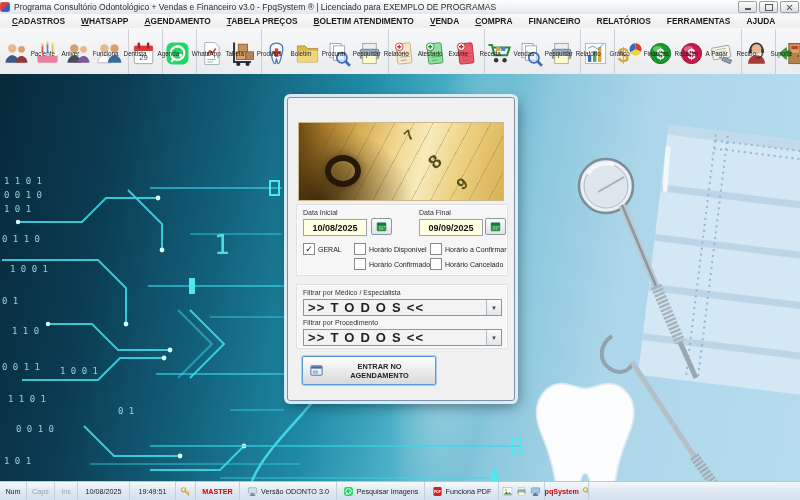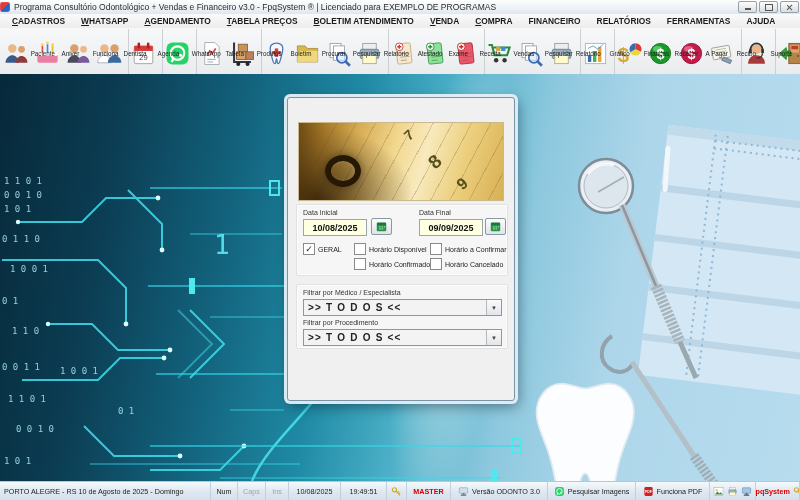--- a/index.html
+++ b/index.html
@@ -67,21 +67,21 @@
   .date-input{position:absolute;width:62px;height:15px;background:#ffffe1;border:1px solid #9aa5ad;
     font:700 9px "Liberation Sans",sans-serif;text-align:center;color:#111;padding:0;}
   .cal-btn{position:absolute;width:21px;height:17px;border:1px solid #8a98a5;border-radius:2px;
     background:linear-gradient(#fcfcfc,#dfe4e8);display:flex;align-items:center;justify-content:center;padding:0;}
   .cal-btn svg{width:13px;height:13px;}
   .cb-item{position:absolute;display:flex;align-items:center;gap:3px;font-size:7px;color:#222;white-space:nowrap;}
   .cb-box{width:10px;height:10px;background:#fff;border:1px solid #8a8a8a;flex:none;
     display:flex;align-items:center;justify-content:center;font-size:9px;line-height:9px;color:#222;}
   .combo{position:absolute;left:6px;width:197px;height:15px;background:#f3f3f3;border:1px solid #8a98a5;
     display:flex;align-items:center;cursor:default;}
-  .combo-text{flex:1;font-size:10px;font-weight:700;color:#222;letter-spacing:1.2px;padding-left:4px;white-space:nowrap;overflow:hidden;}
+  .combo-text{flex:1;font-size:13px;font-weight:700;color:#222;letter-spacing:1.2px;padding-left:4px;white-space:nowrap;overflow:hidden;}
   .combo-arrow{width:14px;align-self:stretch;border-left:1px solid #b1b9c1;display:flex;align-items:center;
     justify-content:center;font-size:6px;color:#444;background:linear-gradient(#fafafa,#e2e6ea);}
   .dlg-btn{position:absolute;top:258px;height:29px;border-radius:2px;display:flex;align-items:center;
     justify-content:center;gap:6px;font:700 7.4px "Liberation Sans",sans-serif;color:#222;
     background:linear-gradient(#fefefe,#eaeaea 55%,#d9d9d9);cursor:default;}
   #btn-enter{left:14px;width:134px;border:1px solid #5a9ad8;box-shadow:0 0 0 1px #abcdeb;}
   #btn-sair{left:160px;width:56px;border:1px solid #98a4b0;}
   .dlg-btn svg{width:15px;height:15px;flex:none;}
   
   .statusbar{position:absolute;left:0;top:481px;width:800px;height:19px;display:flex;
@@ -551,27 +551,32 @@
         <span class="combo-text">&gt;&gt; T O D O S &lt;&lt;</span>
         <span class="combo-arrow">▼</span>
       </div>
       <span class="fld-label" style="left:6px;top:34px;">Filtrar por Procedimento</span>
       <div class="combo" style="top:44px;">
         <span class="combo-text">&gt;&gt; T O D O S &lt;&lt;</span>
         <span class="combo-arrow">▼</span>
       </div>
     </div>
 
+    <button class="dlg-btn" id="btn-enter">
+      <svg viewBox="0 0 32 32">
+          <rect x="4" y="6" width="24" height="20" rx="2" fill="#e8f0f8" stroke="#4a6a9a" stroke-width="2"></rect>
+          <rect x="5" y="7" width="22" height="5" fill="#4a6a9a"></rect>
+          <rect x="8" y="16" width="11" height="7" fill="#9ab8d8"></rect>
+        </svg>
+      <span>ENTRAR NO AGENDAMENTO</span>
+    </button>
   </div>
 </div>
 
 <div class="statusbar" id="statusbar">
-    <div class="sb-seg sb-left" style="width: 211px;">
-      <span>PORTO ALEGRE - RS 10 de Agosto de 2025 - Domingo</span>
-    </div>
     <div class="sb-seg" style="width: 27px;">
       <span>Num</span>
     </div>
     <div class="sb-seg sb-dim" style="width: 28px;">
       <span>Caps</span>
     </div>
     <div class="sb-seg sb-dim" style="width: 23px;">
       <span>Ins</span>
     </div>
     <div class="sb-seg" style="width: 52px;">

